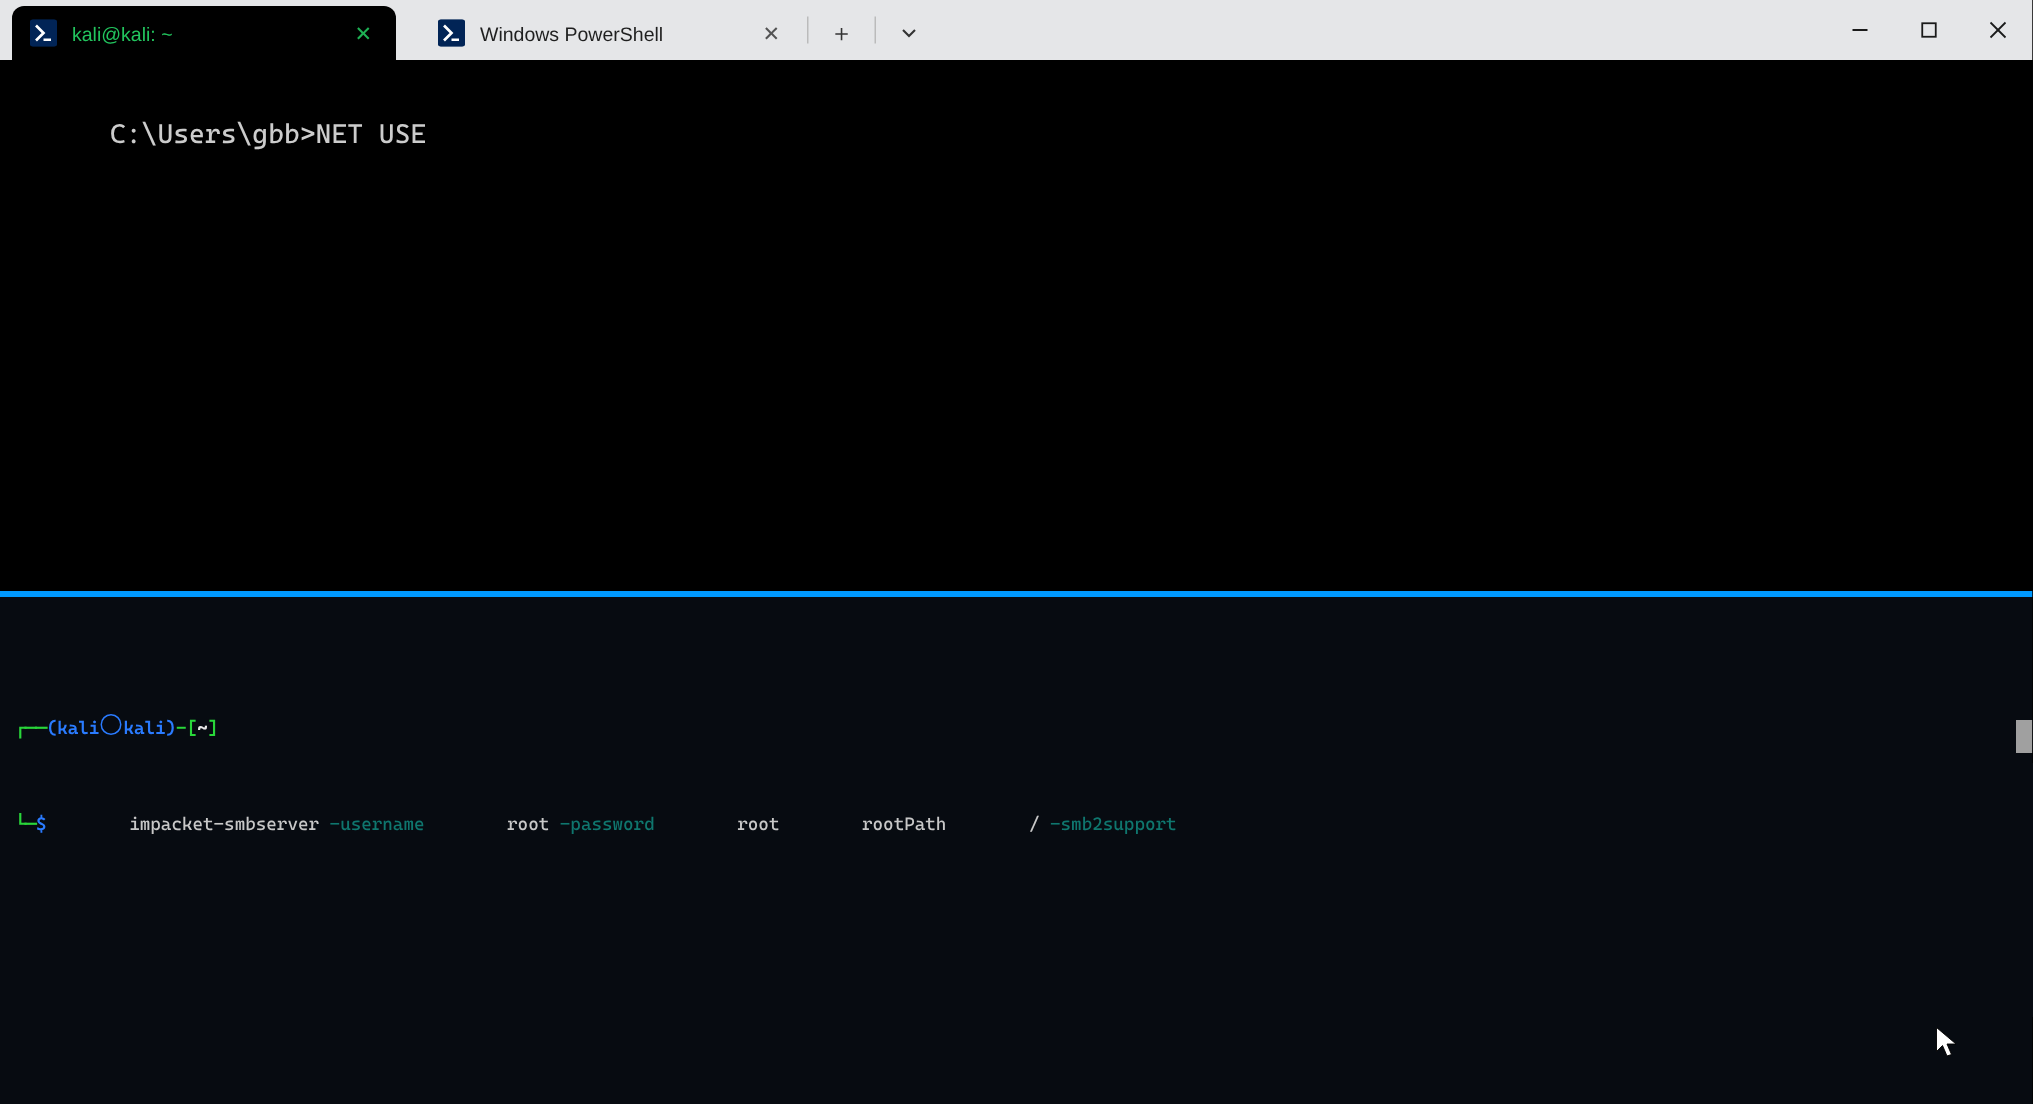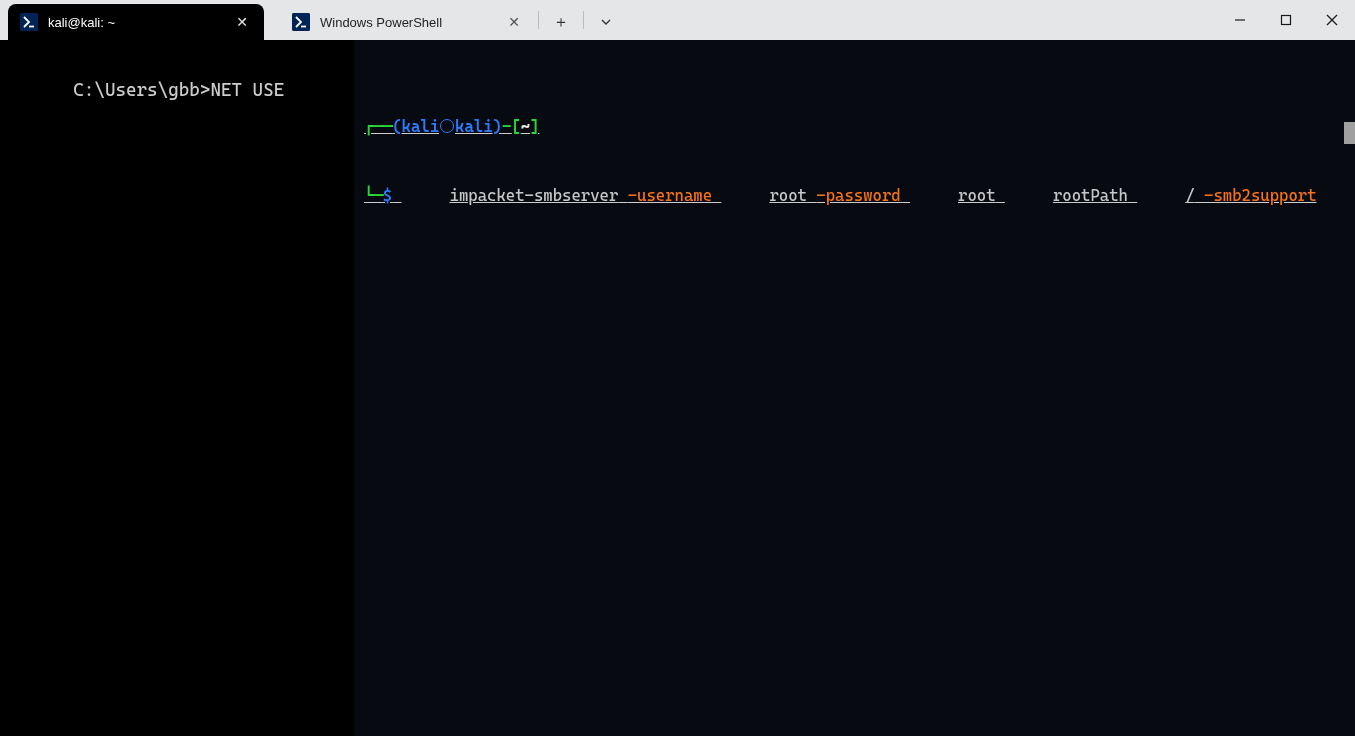--- a/index.html
+++ b/index.html
@@ -22,21 +22,21 @@
   .tab {
     display: flex; align-items: center;
     height: 36px;
     padding: 0 12px;
     border-top-left-radius: 8px; border-top-right-radius: 8px;
     font-size: 13px;
     min-width: 256px;
     position: relative;
     cursor: default;
   }
-  .tab.active { background: #000; color: #ffffff; }
+  .tab.active { background: #000; color: #22c55e; }
   .tab.inactive { background: transparent; color: #1f1f1f; margin-left: 16px; }
   .tab .ps-icon {
     width: 18px; height: 18px; margin-right: 10px;
     display: inline-flex; align-items: center; justify-content: center;
     background: #012456; color: #fff; font-size: 10px; font-weight: bold;
     border-radius: 2px;
   }
   .tab .ps-icon svg { width: 18px; height: 18px; }
   .tab .label { flex: 1; }
   .tab .close {
@@ -52,21 +52,21 @@
     width: 1px; height: 18px; background: #bbb; align-self: center; margin: 0 2px;
   }
   .winbtns { position: absolute; right: 0; top: 0; height: 100%; display: flex; }
   .winbtn {
     width: 46px; height: 100%;
     display: flex; align-items: center; justify-content: center;
     font-size: 13px; color: #1a1a1a;
   }
   .winbtn svg { width: 12px; height: 12px; stroke: #1a1a1a; stroke-width: 1.2; fill: none; }
 
-  .content { flex: 1; display: flex; flex-direction: row; background: #000; }
+  .content { flex: 1; display: flex; flex-direction: column; background: #000; }
   .pane {
     font-family: "Cascadia Mono", Consolas, monospace;
     font-size: 18px;
     line-height: 1.35;
     color: #ccc;
     white-space: pre;
     background: #000;
     padding: 14px 10px 0 10px;
     overflow: hidden;
     position: relative;
@@ -76,23 +76,23 @@
   .split-line { height: 4px; background: #0099ff; }
 
   .pane.bottom { flex: 1; background: #070b11; padding-top: 28px; padding-left: 10px; position: relative; }
 
   .pane .promptline { color: #ccc; }
 
   .kali-green { color: #29d63a; font-weight: 600; }
   .kali-blue  { color: #2a7bff; font-weight: 600; }
   .kali-white { color: #e8e8e8; font-weight: 600; }
   .cmd-grey  { color: #c8c8c8; margin-left: 48px; }
-  .cmd-purple{ color: #f97316; }
+  .cmd-purple{ color: #0f766e; }
 
-  .kali-line1, .kali-line2 { font-family: "Cascadia Mono", Consolas, monospace; font-size: 16px; line-height: 1.28; text-decoration: underline; }
+  .kali-line1, .kali-line2 { font-family: "Cascadia Mono", Consolas, monospace; font-size: 12px; line-height: 1.28; }
   .kali-line1 .seg, .kali-line2 .seg { white-space: pre; }
 
   .kali-skull {
     display: inline-block;
     width: 14px; height: 14px;
     border: 1.5px solid #2a7bff; border-radius: 50%;
     position: relative; top: 1px; margin: 0 1px;
   }
 
   .scroll-pip {

